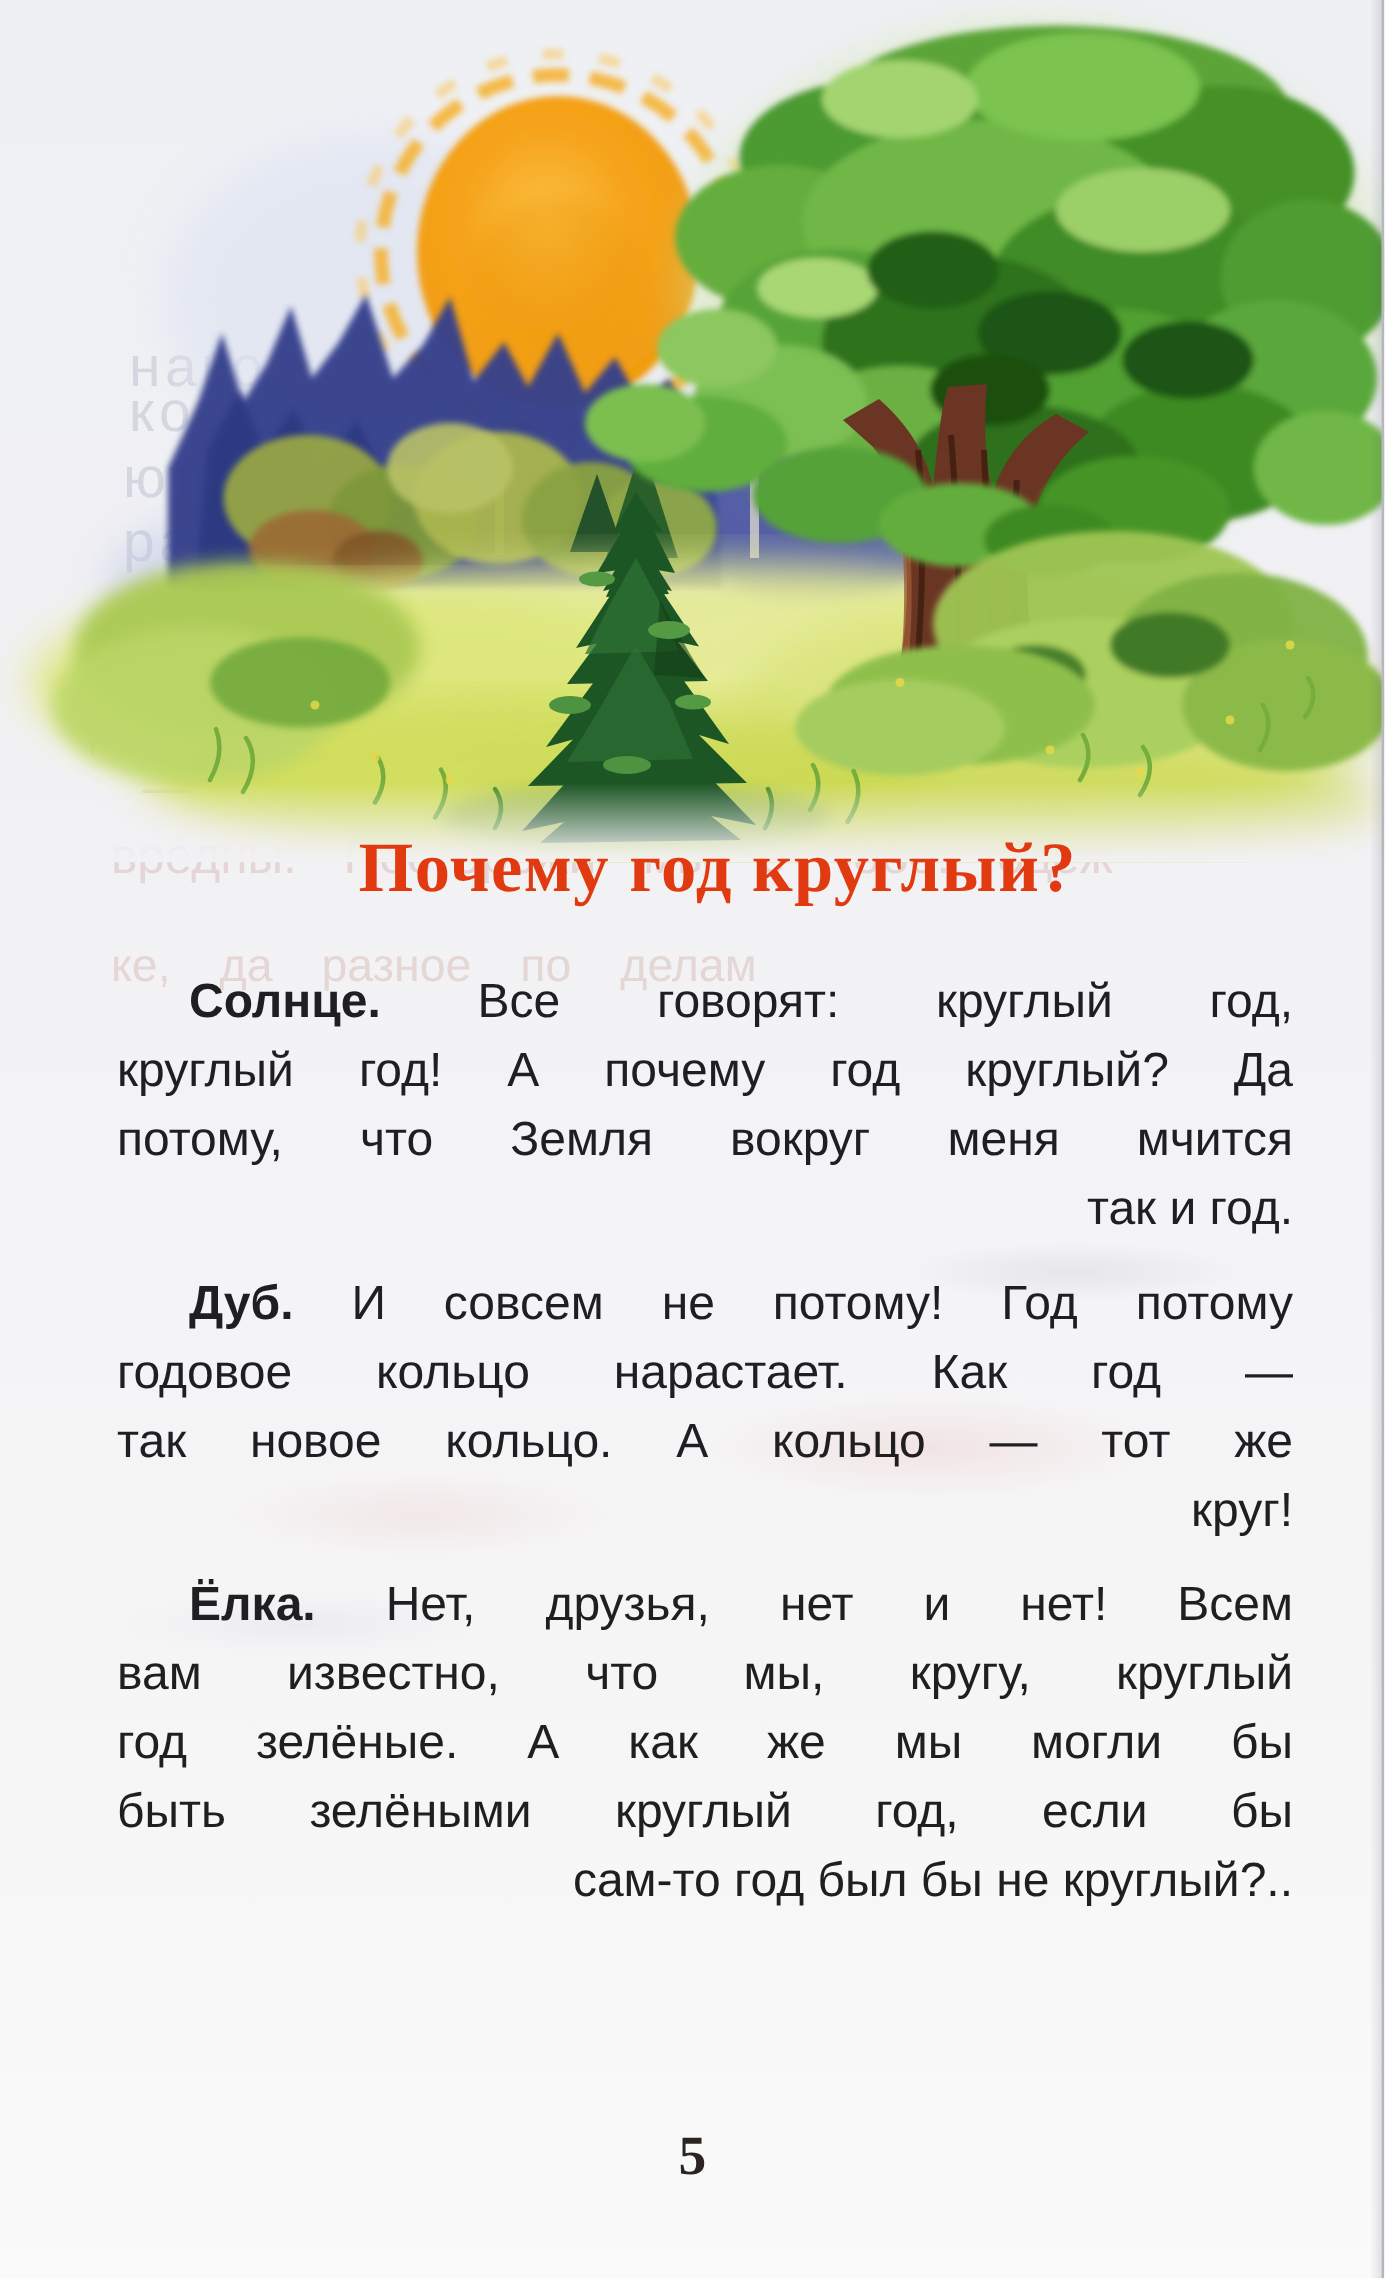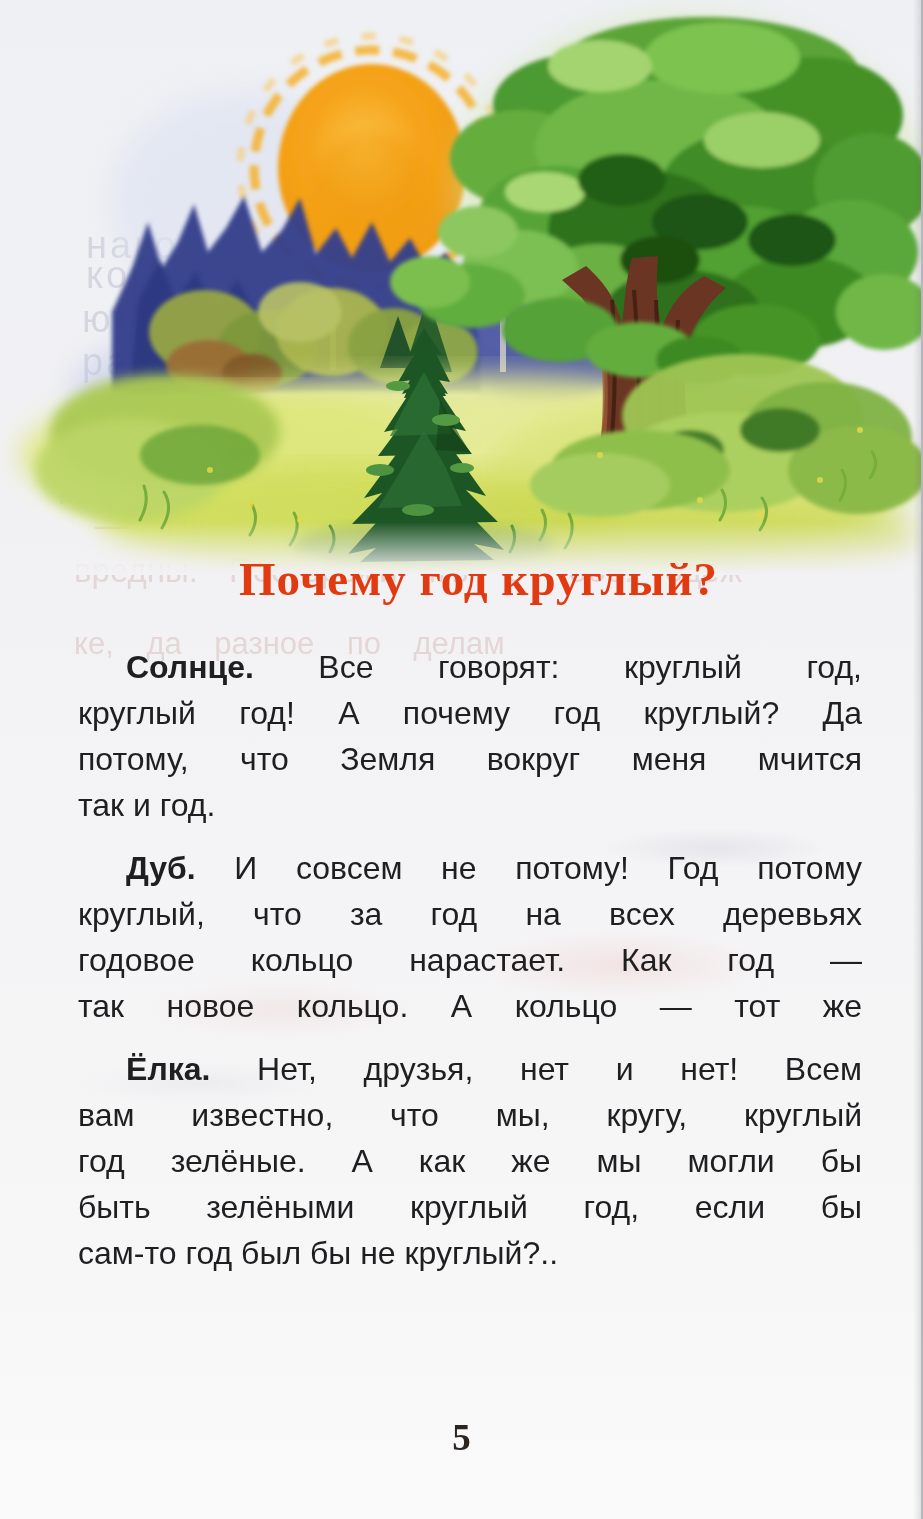--- a/index.html
+++ b/index.html
@@ -55,21 +55,21 @@
     color:var(--title-red,#e23a10);
   }
   .text-block{
     position:absolute;left:78px;top:644px;width:784px;z-index:5;
     color:var(--text-ink,#1f1f22);
     font-size:32px;
   }
   .para{margin:0 0 17px 0;padding:0;}
   .line{height:46px;line-height:46px;}
   .jfull{text-align:justify;text-align-last:justify;}
-  .last{text-align:left;}
+  .last{text-align:right;}
   .indent{text-indent:48px;}
   .speaker{font-weight:700;}
   .pagenum{
     position:absolute;left:0;top:1416px;width:923px;text-align:center;z-index:5;
     font-family:"Liberation Serif",serif;font-size:37px;font-weight:700;
     color:var(--page-number-ink,#2b2420);
   }
 </style>
 </head>
 <body>
@@ -281,23 +281,23 @@
 
     <div class="para">
       <div class="line jfull indent"><b class="speaker">Солнце.</b> <span>Все говорят: круглый год,</span></div>
       <div class="line jfull">круглый год! А почему год круглый? Да</div>
       <div class="line jfull">потому, что Земля вокруг меня мчится</div>
       <div class="line last">так и год.</div>
     </div>
 
     <div class="para">
       <div class="line jfull indent"><b class="speaker">Дуб.</b> <span>И совсем не потому! Год потому</span></div>
-      <div class="line jfull">круглый, что за год на всех деревьях</div>
       <div class="line jfull">годовое кольцо нарастает. Как год —</div>
       <div class="line jfull">так новое кольцо. А кольцо — тот же</div>
+      <div class="line last">круг!</div>
     </div>
 
     <div class="para">
       <div class="line jfull indent"><b class="speaker">Ёлка.</b> <span>Нет, друзья, нет и нет! Всем</span></div>
       <div class="line jfull">вам известно, что мы, кругу, круглый</div>
       <div class="line jfull">год зелёные. А как же мы могли бы</div>
       <div class="line jfull">быть зелёными круглый год, если бы</div>
       <div class="line last">сам-то год был бы не круглый?..</div>
     </div>
 

